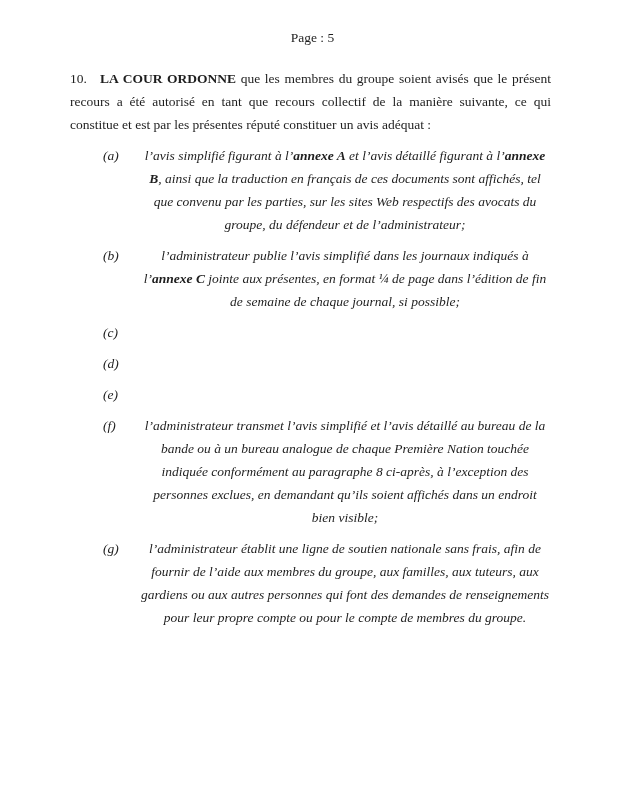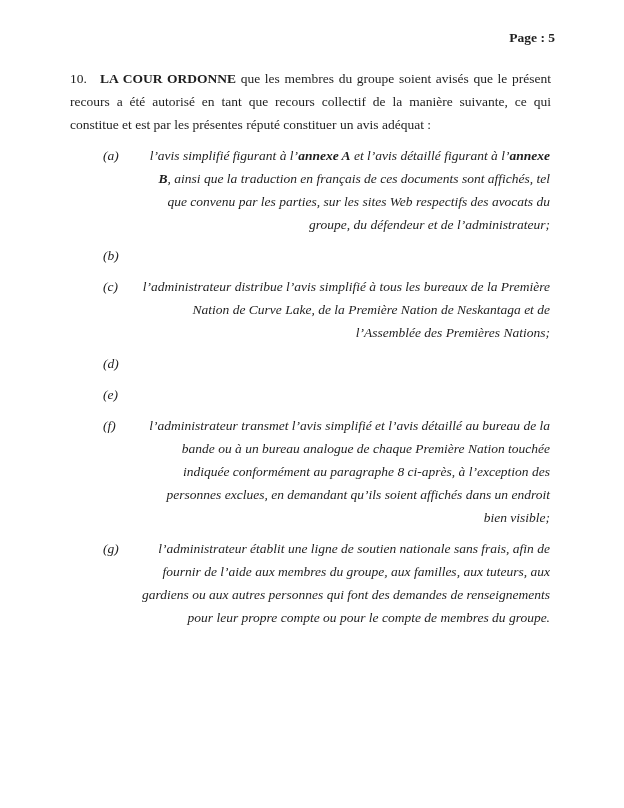--- a/index.html
+++ b/index.html
@@ -9,24 +9,23 @@
     height: 808px;
     margin: 0 auto;
     background: #ffffff;
     box-sizing: border-box;
     padding: 30px 69px 0 70px;
     font-family: "Liberation Serif", serif;
     font-size: 13.5px;
     color: #1e1e1e;
   }
   .header {
-    text-align: right;
+    text-align: center;
     line-height: 16px;
     font-size: 13.5px;
-    font-weight: bold;
   }
   .para10 {
     margin: 21px 4px 0 0;
     text-align: justify;
     line-height: 23px;
   }
   .para10 .num {
     display: inline-block;
     width: 30px;
     font-style: normal;
@@ -40,21 +39,21 @@
     line-height: 23px;
     font-style: italic;
   }
   .item .label {
     width: 37px;
     margin-left: 33px;
     flex-shrink: 0;
   }
   .item .text {
     width: 410px;
-    text-align: right;
+    text-align: center;
   }
   .item .text b { font-weight: bold; font-style: inherit; }
 </style>
 </head>
 <body>
 
 <div class="page">
   <div class="header">
     <span>Page : 5</span>
   </div>
@@ -63,24 +62,24 @@
     <span class="num">10.</span><b>LA COUR ORDONNE</b><span> que les membres du groupe soient avisés que le présent recours a été autorisé en tant que recours collectif de la manière suivante, ce qui constitue et est par les présentes réputé constituer un avis adéquat :</span>
   </p>
 
   <div class="items" id="items">
       <div class="item">
         <div class="label">(a)</div>
         <div class="text"><span>l’avis simplifié figurant à l’</span><b>annexe A</b><span> et l’avis détaillé figurant à l’</span><b>annexe B</b><span>, ainsi que la traduction en français de ces documents sont affichés, tel que convenu par les parties, sur les sites Web respectifs des avocats du groupe, du défendeur et de l’administrateur;</span></div>
       </div>
       <div class="item">
         <div class="label">(b)</div>
+        <div class="text"><span>l’administrateur publie l’avis simplifié dans les journaux indiqués à l’</span><b>annexe C</b><span> jointe aux présentes, en format ¼ de page dans l’édition de fin de semaine de chaque journal, si possible;</span></div>
       </div>
       <div class="item">
         <div class="label">(c)</div>
-        <div class="text"><span>l’administrateur distribue l’avis simplifié à tous les bureaux de la Première Nation de Curve Lake, de la Première Nation de Neskantaga et de l’Assemblée des Premières Nations;</span></div>
       </div>
       <div class="item">
         <div class="label">(d)</div>
       </div>
       <div class="item">
         <div class="label">(e)</div>
       </div>
       <div class="item">
         <div class="label">(f)</div>
         <div class="text"><span>l’administrateur transmet l’avis simplifié et l’avis détaillé au bureau de la bande ou à un bureau analogue de chaque Première Nation touchée indiquée conformément au paragraphe 8 ci-après, à l’exception des personnes exclues, en demandant qu’ils soient affichés dans un endroit bien visible;</span></div>

